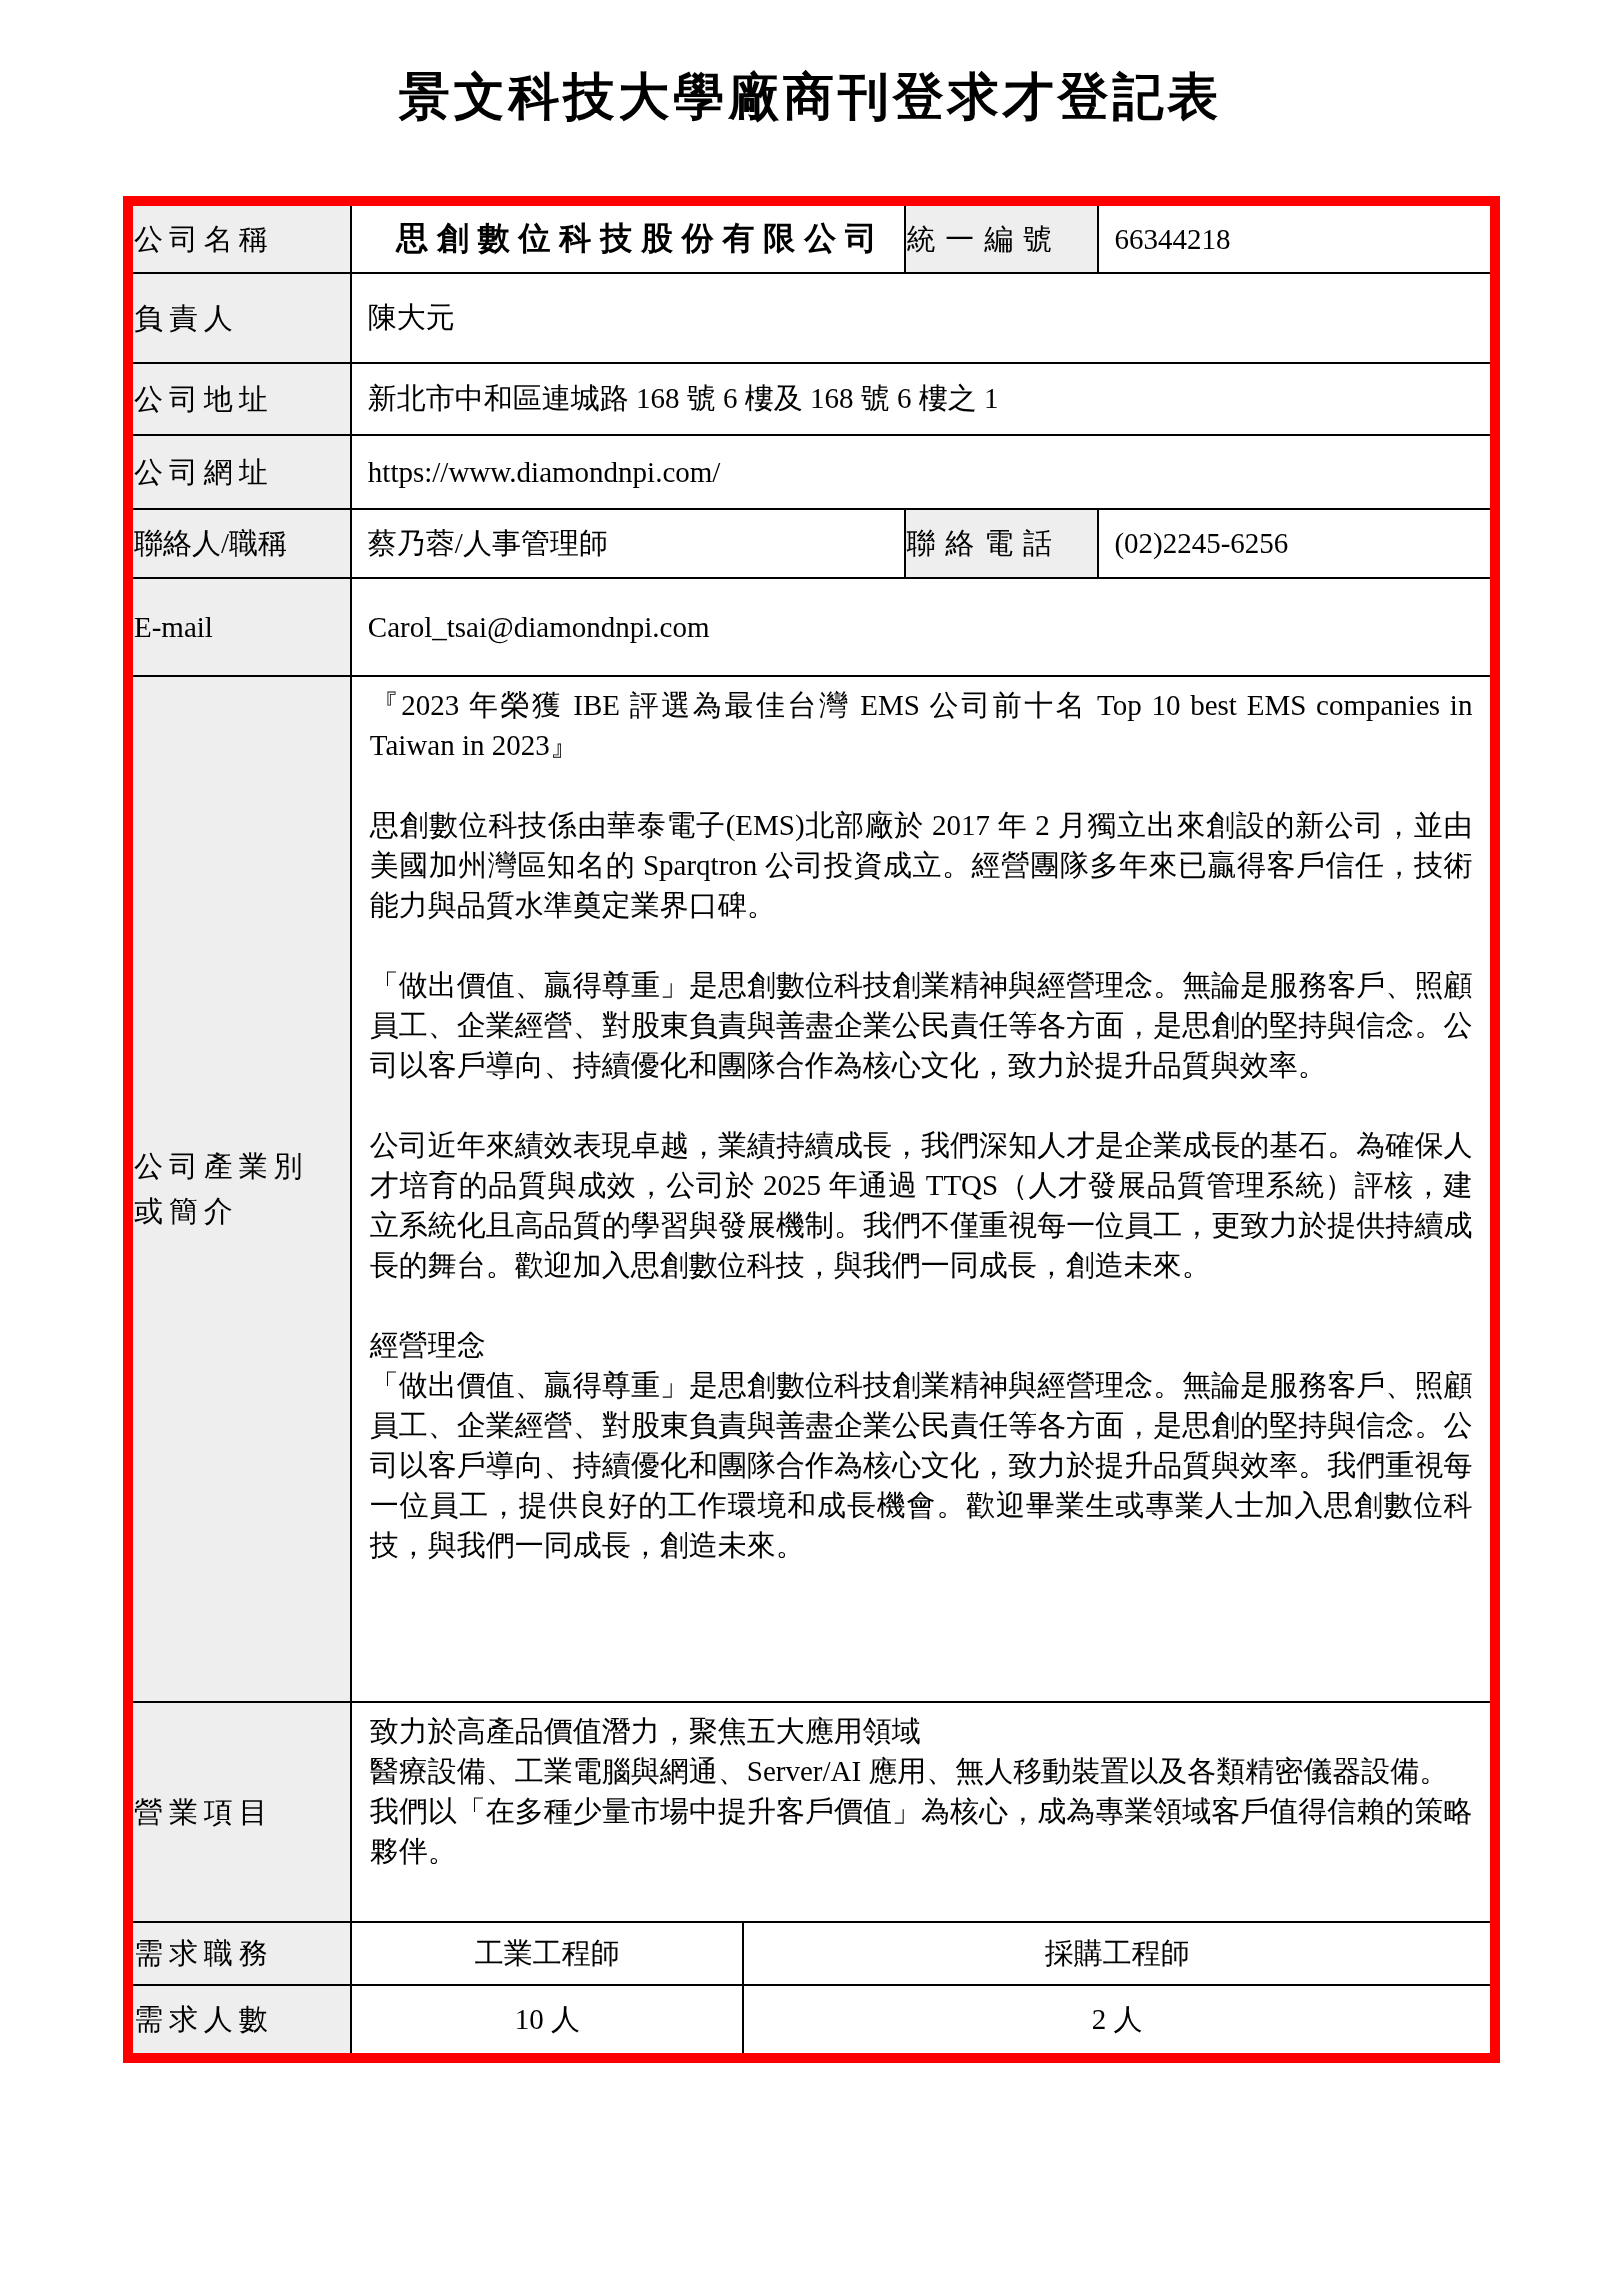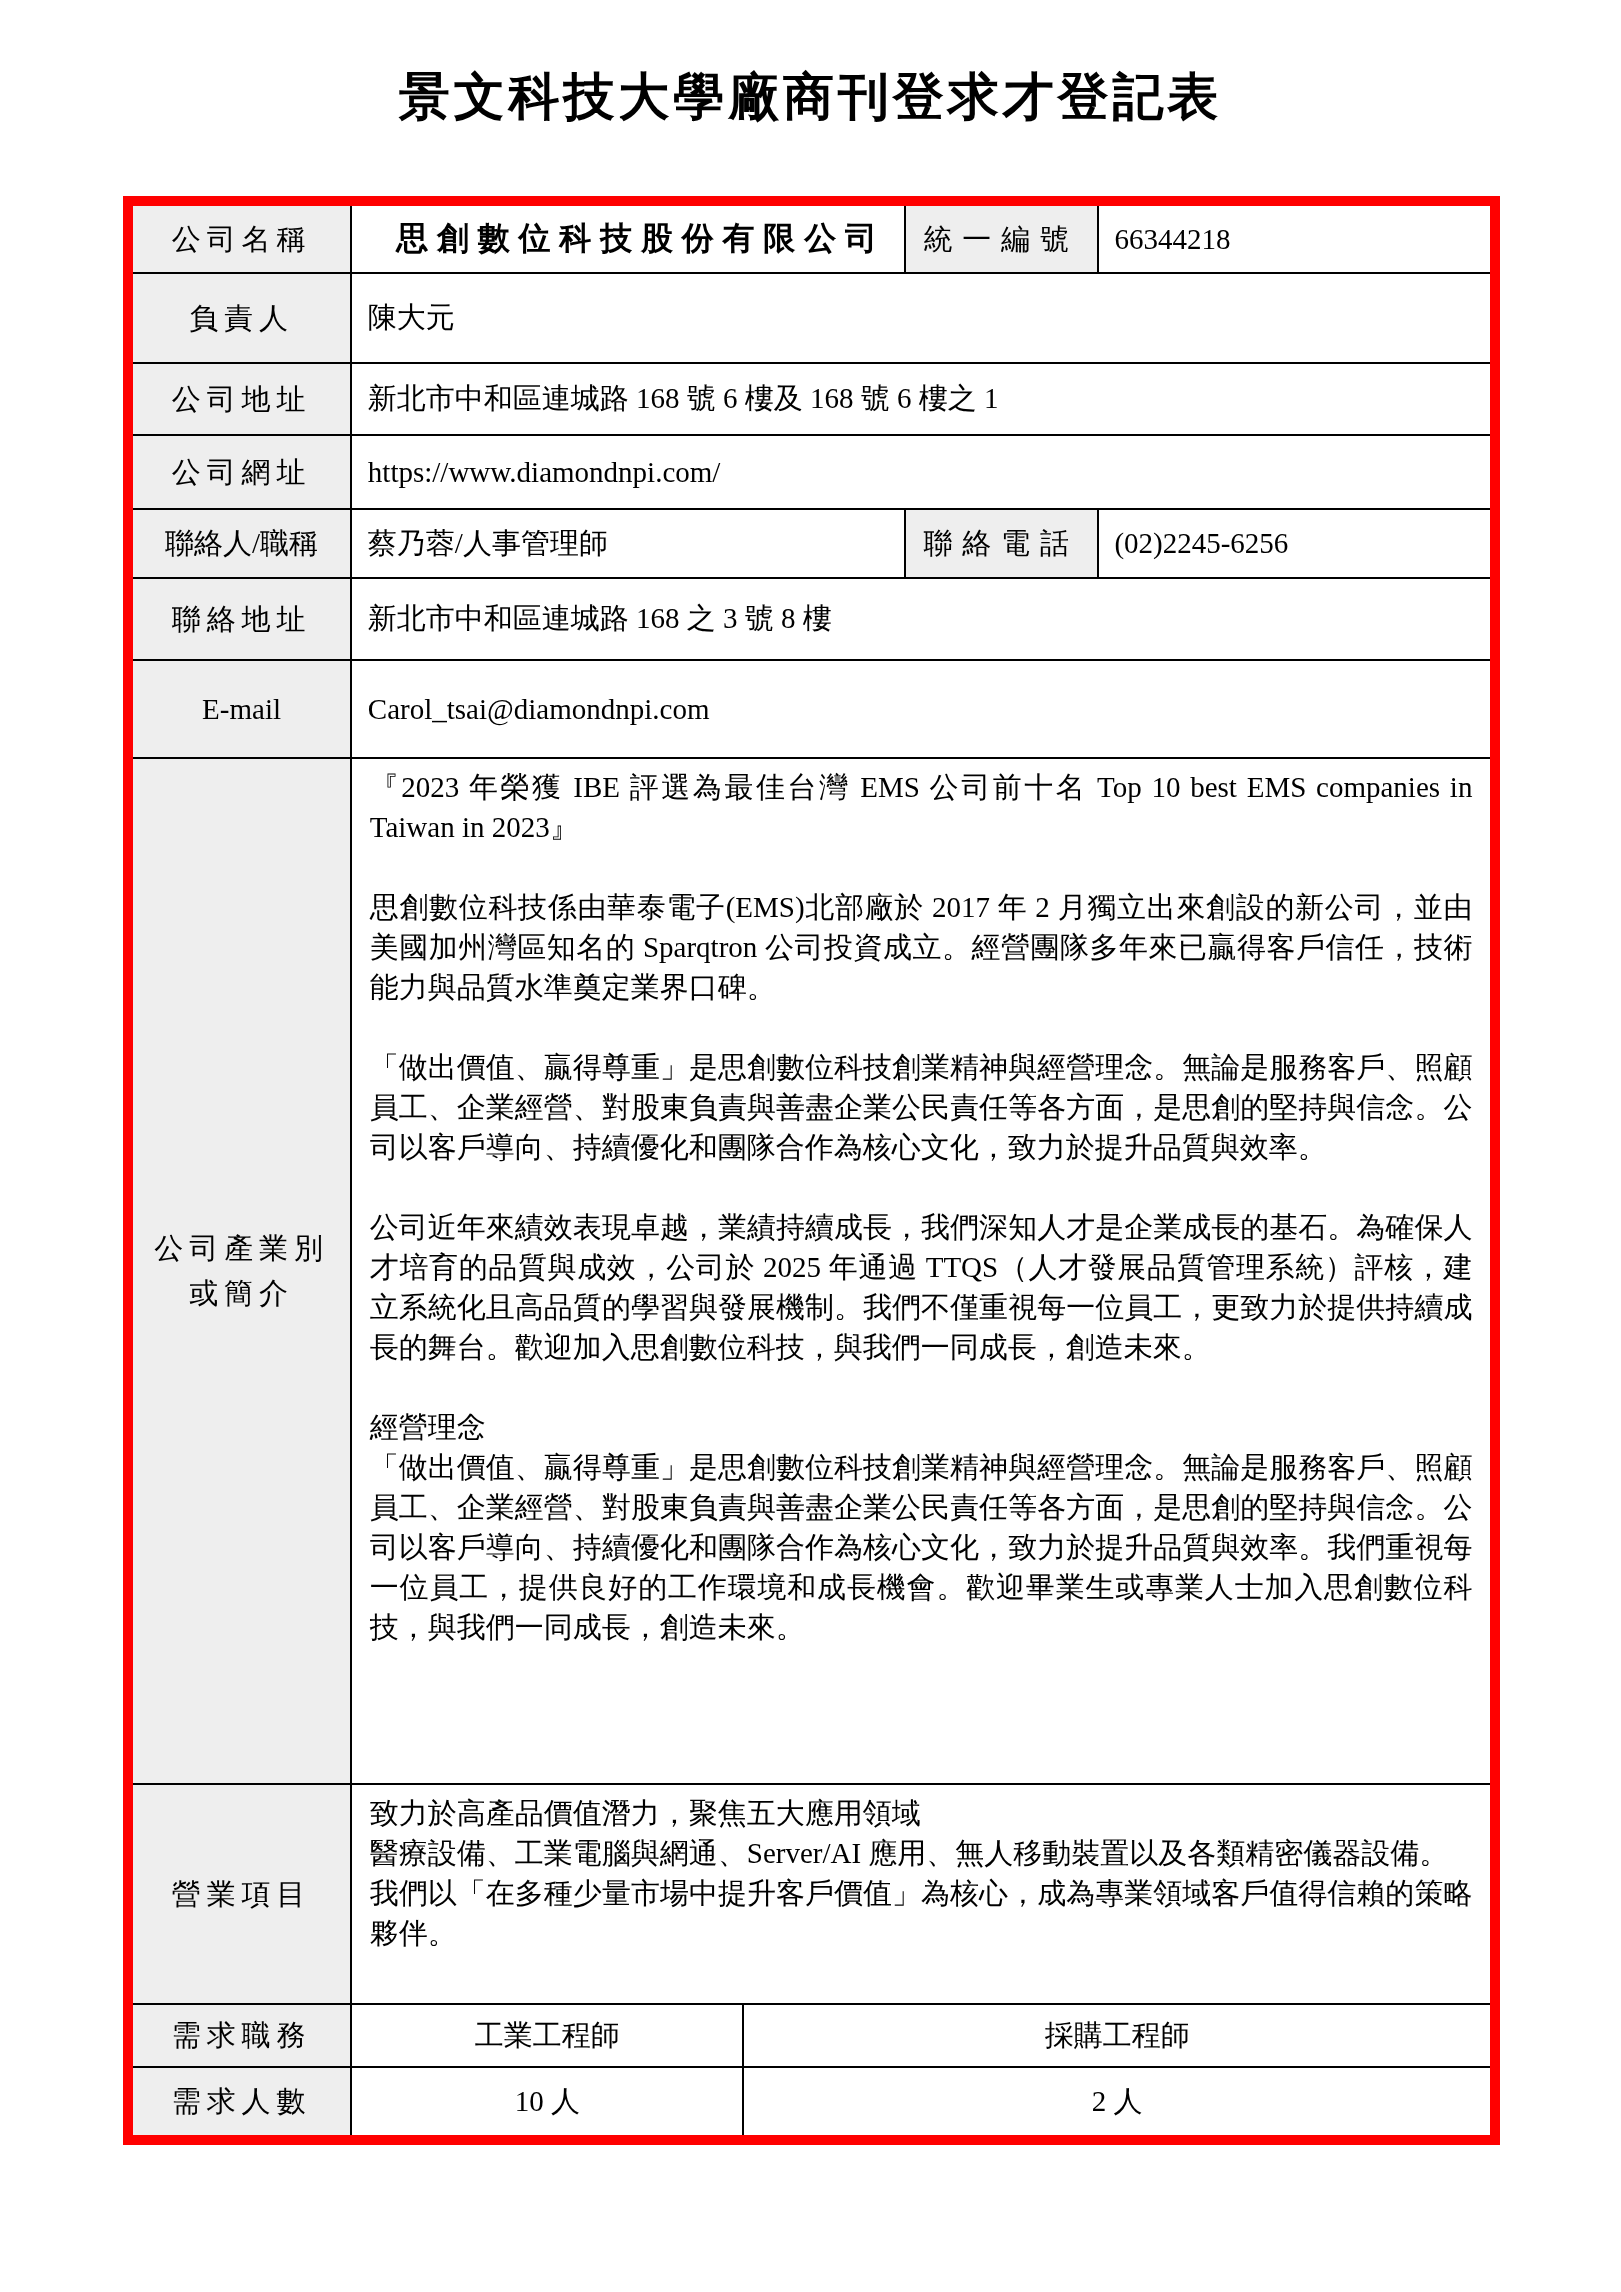--- a/index.html
+++ b/index.html
@@ -42,21 +42,20 @@
   .r-contact{height:69px;}
   .r-caddr{height:82px;}
   .r-email{height:98px;}
   .r-intro{height:1026px;}
   .r-business{height:220px;}
   .r-jobs{height:63px;margin-left:6px;}
   .r-count{height:68px;}
 
   .lbl{
     background:#EEEEEE;
-    text-align:center;
     vertical-align:middle;
     font-size:29px;
     letter-spacing:5.9px;
     white-space:pre-line;
     line-height:45px;
   }
   .lbl-tight{letter-spacing:0;}
   .lbl-wide{letter-spacing:9.8px;}
 
   .val{
@@ -124,24 +123,20 @@
         <td class="val" colspan="4">https://www.diamondnpi.com/</td>
       </tr>
 
       <tr class="r-contact">
         <td class="lbl lbl-tight">聯絡人/職稱</td>
         <td class="val" colspan="2">蔡乃蓉/人事管理師</td>
         <td class="lbl lbl-wide">聯絡電話</td>
         <td class="val">(02)2245-6256</td>
       </tr>
 
-      <tr class="r-caddr">
-        <td class="lbl">聯絡地址</td>
-        <td class="val" colspan="4">新北市中和區連城路 168 之 3 號 8 樓</td>
-      </tr>
 
       <tr class="r-email">
         <td class="lbl lbl-tight">E-mail</td>
         <td class="val" colspan="4">Carol_tsai@diamondnpi.com</td>
       </tr>
 
       <tr class="r-intro">
         <td class="lbl">公司產業別
 或簡介</td>
         <td class="val val-top" colspan="4">『2023 年榮獲 IBE 評選為最佳台灣 EMS 公司前十名 Top 10 best EMS companies in Taiwan in 2023』

